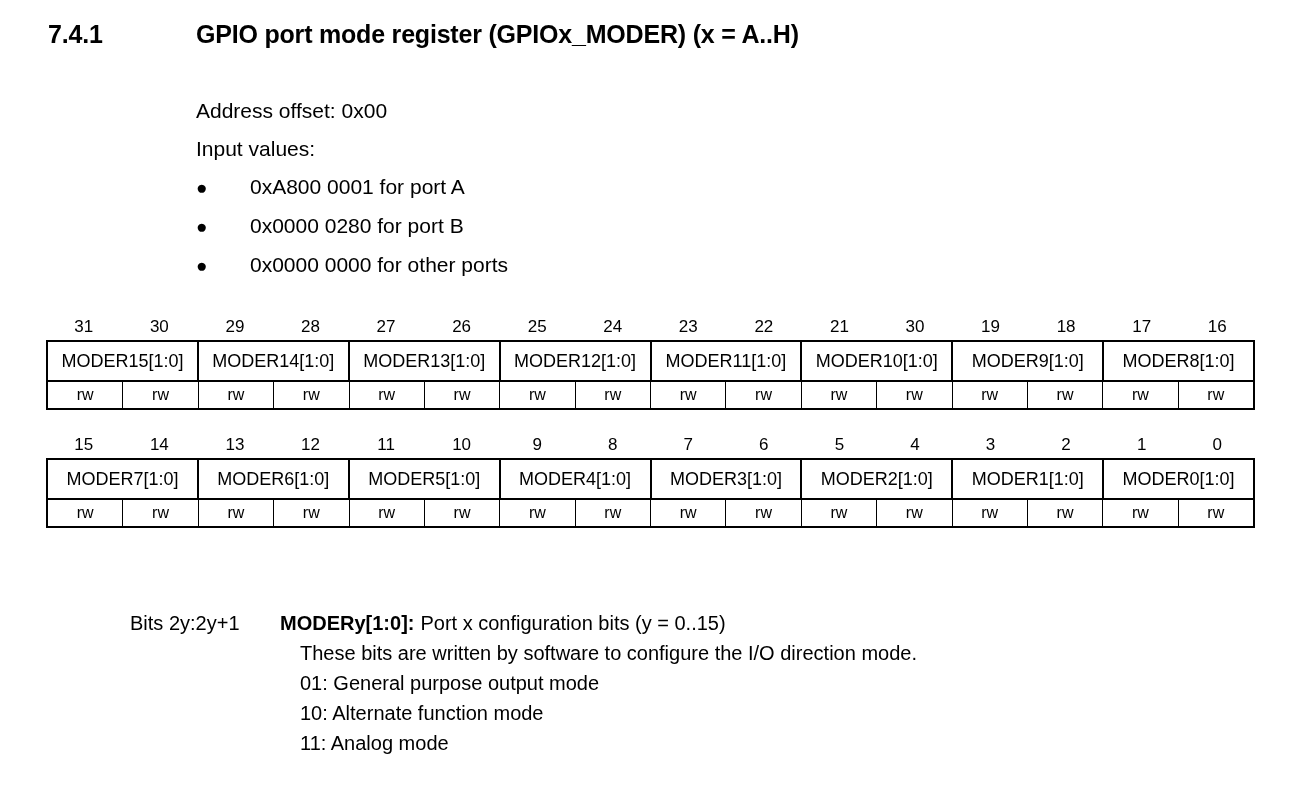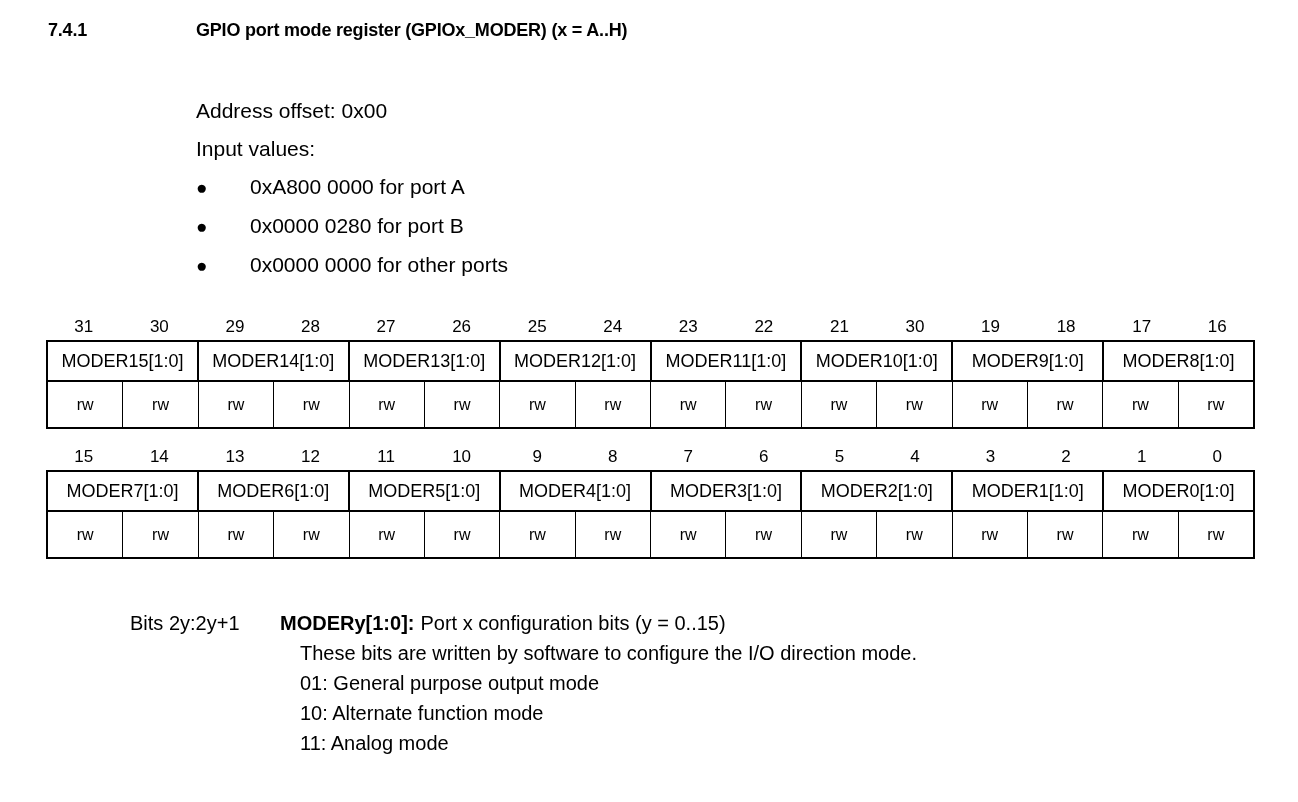--- a/index.html
+++ b/index.html
@@ -17,21 +17,21 @@
   }
 
   
   .heading {
     position: absolute;
     left: 48px;
     top: 20px;
     width: 1200px;
     display: flex;
     align-items: baseline;
-    font-size: 18px;
+    font-size: 25px;
     font-weight: bold;
     letter-spacing: -0.2px;
     justify-content: flex-end;
   }
   .heading-number {
     width: 148px;
     flex: 0 0 148px;
   }
   .heading-title {
     flex: 1 1 auto;
@@ -65,21 +65,21 @@
   }
   .bullet-text { white-space: nowrap; }
 
   
   .reg-table {
     position: absolute;
     left: 46px;
     width: 1209px;
   }
   .reg-table.top  { top: 316px; }
-  .reg-table.bottom { top: 434px; margin-top: 12px; }
+  .reg-table.bottom { top: 434px; }
 
   .bitnum-row {
     display: flex;
     width: 100%;
     height: 22px;
     justify-content: flex-end;
   }
   .bitnum {
     flex: 1 1 0;
     text-align: center;
@@ -108,21 +108,21 @@
     justify-content: center;
     font-size: 18px;
     border-right: 2px solid #000000;
     box-sizing: border-box;
   }
   .field-cell:last-child { border-right: none; border-radius: 20px; }
 
   .access-row {
     display: flex;
     width: 100%;
-    height: 45px;
+    height: 26px;
     box-sizing: border-box;
   }
   .access-cell {
     flex: 1 1 0;
     display: flex;
     align-items: center;
     justify-content: center;
     font-size: 16px;
     border-right: 1px solid #000000;
     box-sizing: border-box;
@@ -164,21 +164,21 @@
   <span class="heading-number">7.4.1</span>
   <span class="heading-title">GPIO port mode register (GPIOx_MODER) (x = A..H)</span>
 </div>
 
 <div class="intro">
   <div class="intro-line">Address offset: 0x00</div>
   <div class="intro-line">Input values:</div>
   <ul class="bullets">
     <li class="bullet-row">
       <span class="bullet-dot">●</span>
-      <span class="bullet-text">0xA800 0000 for port A</span>
+      <span class="bullet-text">0xA800 0001 for port A</span>
     </li>
     <li class="bullet-row">
       <span class="bullet-dot">●</span>
       <span class="bullet-text">0x0000 0280 for port B</span>
     </li>
     <li class="bullet-row">
       <span class="bullet-dot">●</span>
       <span class="bullet-text">0x0000 0000 for other ports</span>
     </li>
   </ul>

